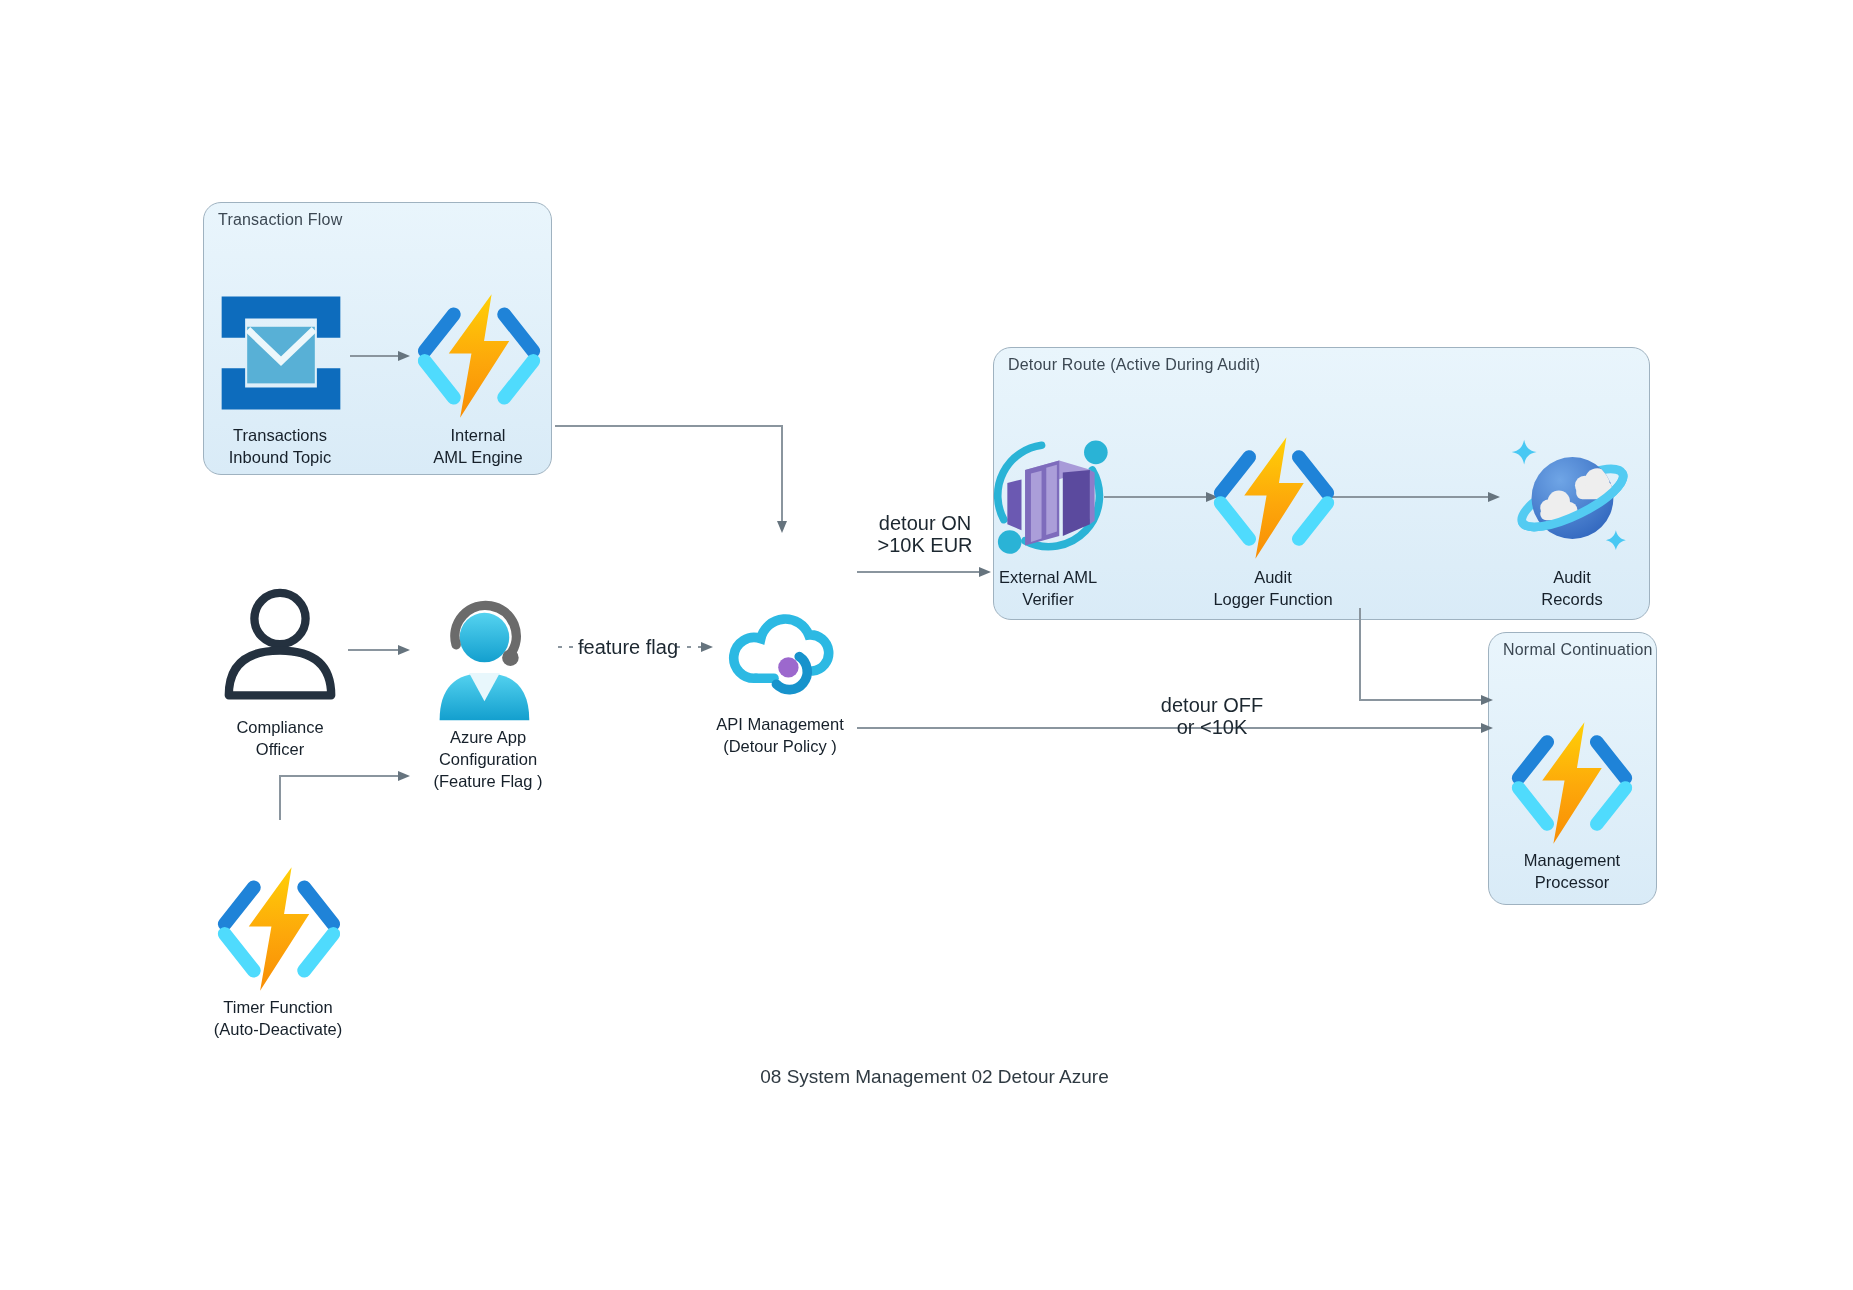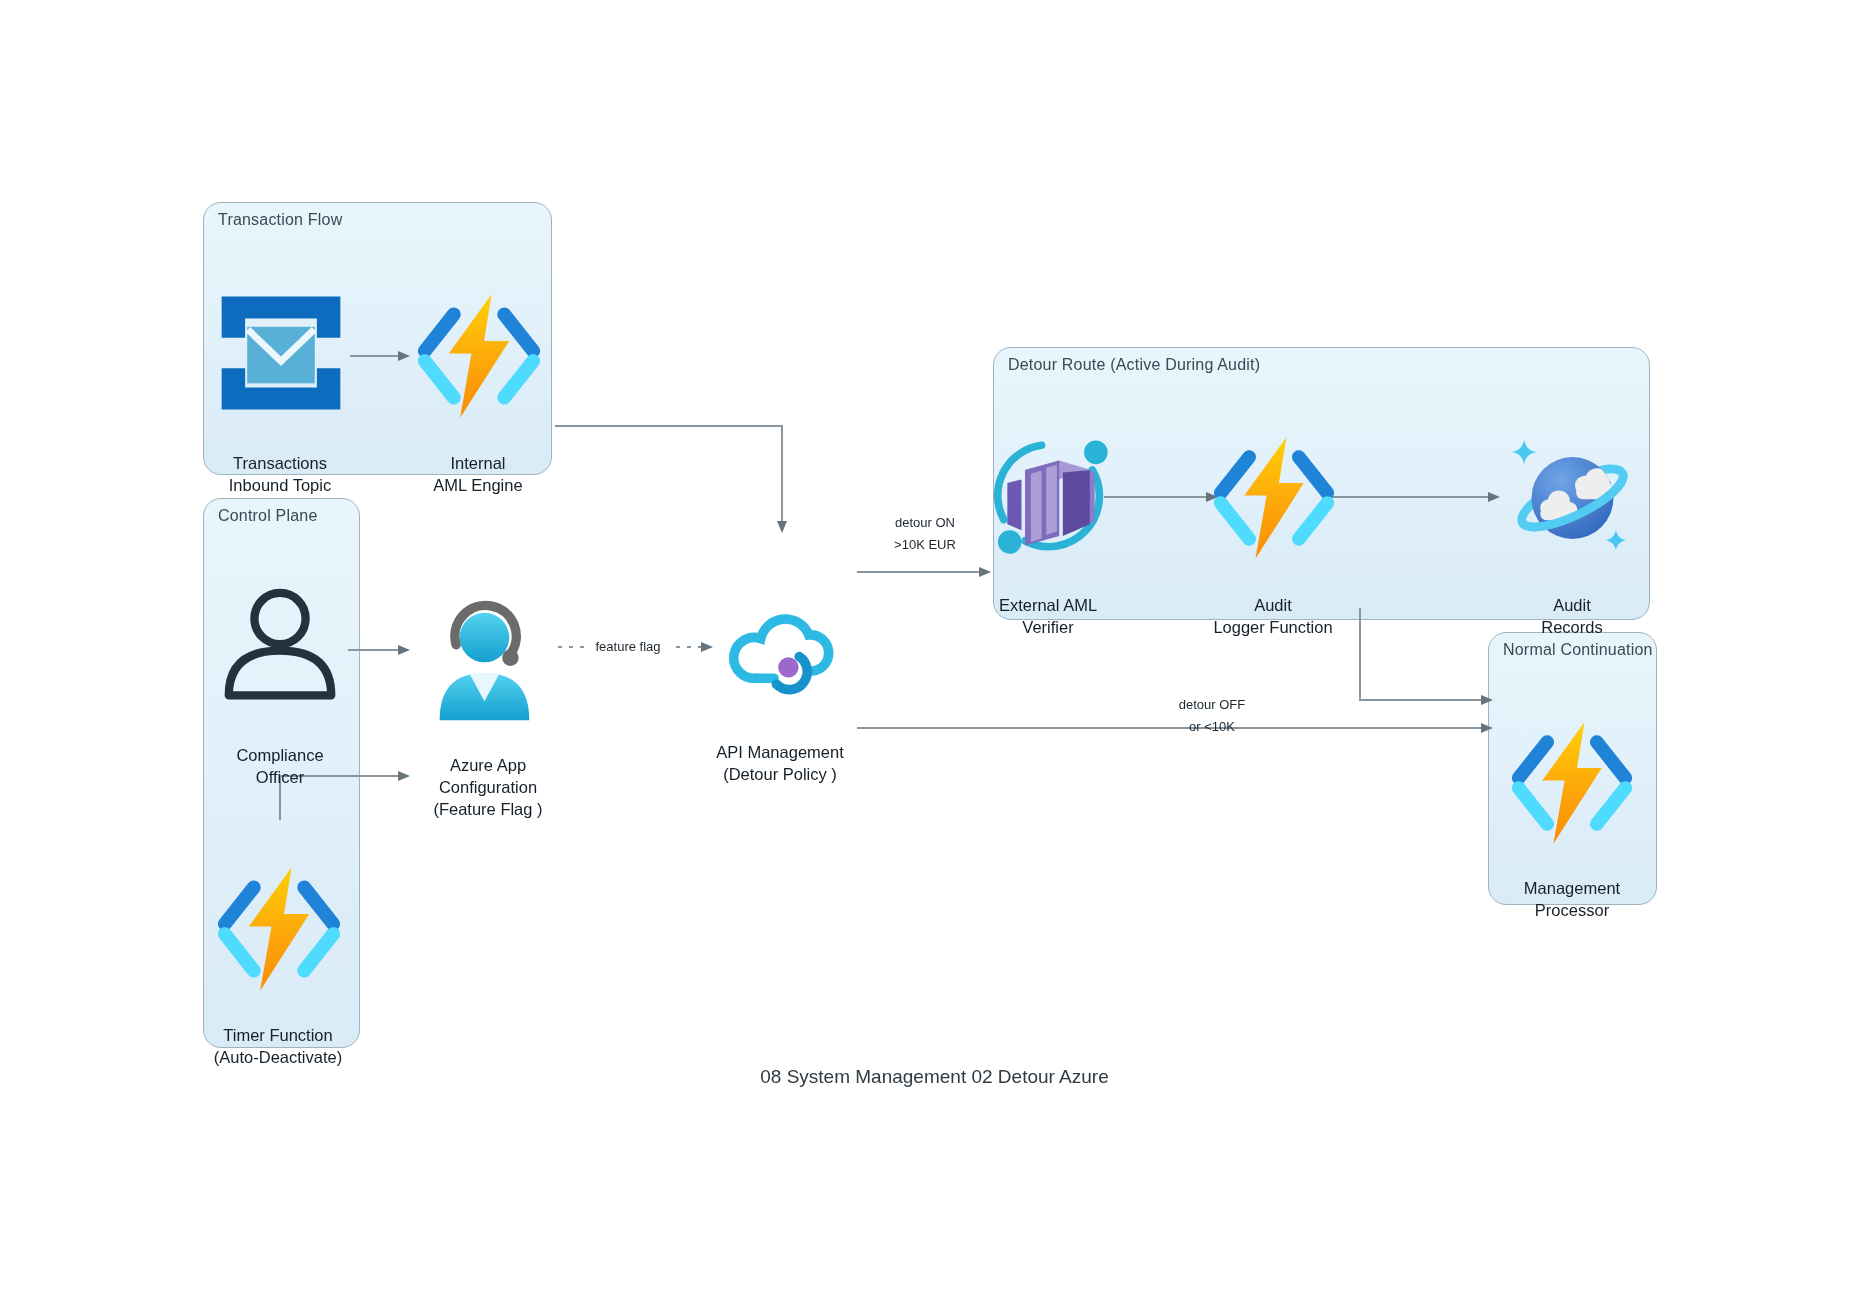--- a/index.html
+++ b/index.html
@@ -13,25 +13,25 @@
     box-sizing:border-box;
   }
   .group-title{
     position:absolute;left:14px;top:8px;font-size:16px;color:#3c4853;
     white-space:nowrap;letter-spacing:0.2px;
   }
   .wires{position:absolute;left:0;top:0;z-index:3;}
   .icon{position:absolute;z-index:4;}
   .nlabel{
     position:absolute;z-index:5;width:200px;text-align:center;
-    font-size:16.5px;line-height:22px;color:#16202a;margin-top:28px;
+    font-size:16.5px;line-height:22px;color:#16202a;
   }
   .elabel{
     position:absolute;z-index:5;text-align:center;
-    font-size:13px;line-height:22px;color:#1c2730;
+    font-size:20px;line-height:22px;color:#1c2730;
   }
   .footer-title{
     position:absolute;left:0;top:1066px;width:1853px;text-align:center;
     font-size:19px;color:#2f3a42;z-index:5;margin-left:8px;
   }
   .defs-svg{position:absolute;width:0;height:0;}
 </style>
 </head>
 <body>
 
@@ -120,23 +120,20 @@
         </g>
         <path d="M7,50 A45,14 0 0 0 97,50" fill="none" stroke="#53cbf2" stroke-width="7" stroke-linecap="round" transform="rotate(-26 52 50)"></path>
         <path d="M13,3 C14.2,9 17,11.8 23,13 C17,14.2 14.2,17 13,23 C11.8,17 9,14.2 3,13 C9,11.8 11.8,9 13,3 Z" fill="#49c8f3"></path>
         <path d="M87,76 C88,80.5 90.5,83 95,84 C90.5,85 88,87.5 87,92 C86,87.5 83.5,85 79,84 C83.5,83 86,80.5 87,76 Z" fill="#49c8f3"></path>
       </symbol>
     </defs>
   </svg>
 
   <div class="group" style="left:203px;top:202px;width:349px;height:273px">
     <div class="group-title">Transaction Flow</div>
-  </div>
-  <div class="group" style="left:203px;top:498px;width:157px;height:550px">
-    <div class="group-title">Control Plane</div>
   </div>
   <div class="group" style="left:1488px;top:632px;width:169px;height:273px">
     <div class="group-title">Normal Continuation</div>
   </div>
   <div class="group" style="left:993px;top:347px;width:657px;height:273px">
     <div class="group-title">Detour Route (Active During Audit)</div>
   </div>
 
   <svg class="wires" width="1853" height="1290" viewBox="0 0 1853 1290">
     <defs>

